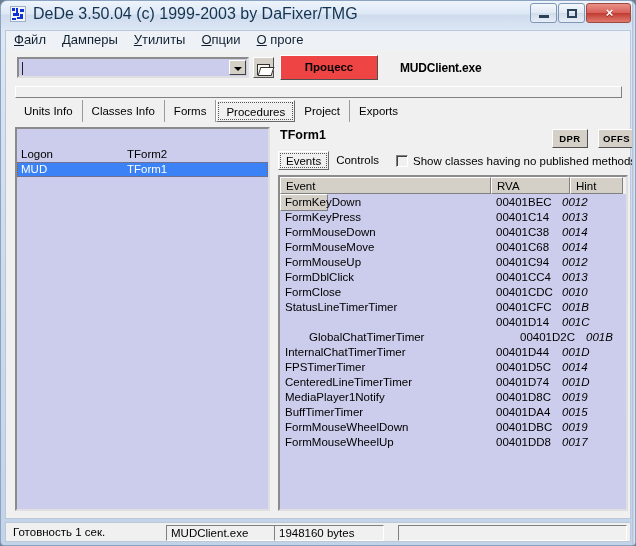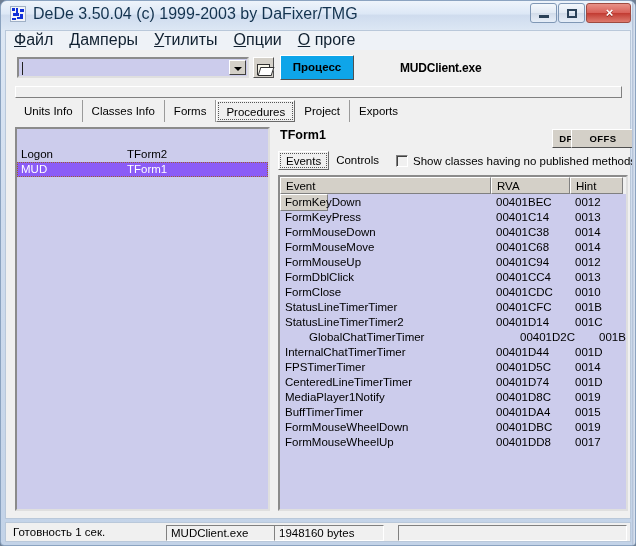--- a/index.html
+++ b/index.html
@@ -51,21 +51,21 @@
   .wbtn .max-sq{position:absolute;left:8px;top:5px;width:10px;height:9px;border:2px solid #2a4158;box-sizing:border-box;}
   .wbtn .xg{position:absolute;left:0;top:0;width:45px;height:18px;line-height:18px;text-align:center;
     color:#fff;font-size:13px;font-weight:bold;text-shadow:0 1px 0 #8e2a22;}
   
   .menubar{
     position:absolute;left:4px;top:29px;right:4px;height:20px;
     background:#eef2f7;border:1px solid #b9c8da;border-bottom:none;
     box-sizing:border-box;
   }
   .menuitem{
-    float:left;height:18px;line-height:18px;padding:0 8px;font-size:16px;color:#102030;
+    float:left;height:18px;line-height:18px;padding:0 8px;font-size:13px;color:#102030;
     cursor:default;white-space:nowrap;
   }
   .menuitem u{text-decoration:underline;}
   
   .client{
     position:absolute;left:4px;top:49px;right:4px;bottom:26px;
     background:#f0f0f0;border:1px solid #b9c8da;border-top:none;
     box-sizing:border-box;
   }
   
@@ -90,22 +90,22 @@
     background:#d4d0c8;border:1px solid #fff;border-right-color:#505050;border-bottom-color:#505050;
     box-sizing:border-box;
   }
   .folder{
     position:absolute;left:3px;top:5px;width:14px;height:11px;
   }
   .folder .bk{position:absolute;left:0;top:1px;width:11px;height:9px;border:1px solid #303030;background:#f6f4e8;}
   .folder .fr{position:absolute;left:2px;top:4px;width:12px;height:7px;border:1px solid #303030;background:#fff;
     transform:skewX(-18deg);}
   .procbtn{
-    position:absolute;left:274px;top:5px;width:74px;height:25px;
-    background:#0ea5e9;border:1px solid #fff;border-right-color:#505050;border-bottom-color:#505050;
+    position:absolute;left:274px;top:5px;width:98px;height:25px;
+    background:#ef4444;border:1px solid #fff;border-right-color:#505050;border-bottom-color:#505050;
     box-sizing:border-box;text-align:center;line-height:23px;font-size:11.5px;font-weight:bold;color:#000;
     cursor:default;
   }
   .exename{
     position:absolute;left:394px;top:11px;font-size:12px;font-weight:bold;
     color:#000;letter-spacing:-0.2px;white-space:nowrap;
   }
   
   .tabpanel{
     position:absolute;left:9px;top:36px;right:8px;height:12px;
@@ -134,36 +134,36 @@
   .lhdr{position:absolute;left:0;top:0;right:0;height:17px;background:#f0f0f0;}
   .lhcell{
     float:left;height:17px;line-height:16px;box-sizing:border-box;
     background:#d4d0c8;border:1px solid #fff;border-right-color:#808080;border-bottom-color:#808080;
     padding-left:5px;font-size:11.5px;color:#000;overflow:hidden;white-space:nowrap;
   }
   .lrow{
     position:absolute;left:0;right:0;height:15px;line-height:15px;
     font-size:11.5px;white-space:nowrap;cursor:default;
   }
-  .lrow.sel{background:#8b5cf6;color:#fff;outline:1px dotted #a06030;outline-offset:-1px;}
+  .lrow.sel{background:#3b82f6;color:#fff;outline:1px dotted #a06030;outline-offset:-1px;}
   .lrow .c1{position:absolute;left:4px;}
   .lrow .c2{position:absolute;left:110px;}
   
   .rightpane{position:absolute;left:268px;top:77px;right:-2px;bottom:7px;}
   .formtitle{
     position:absolute;left:6px;top:1px;font-size:12.5px;font-weight:bold;color:#000;
   }
   .dprbtn{
     position:absolute;top:2px;height:19px;width:36px;
     background:#d4d0c8;border:1px solid #fff;border-right-color:#505050;border-bottom-color:#505050;
     box-sizing:border-box;text-align:center;line-height:17px;font-size:9.5px;font-weight:bold;
     letter-spacing:0.4px;cursor:default;
   }
   #dpr{right:44px;}
-  #offs{right:-3px;width:64px;}
+  #offs{right:-3px;width:37px;}
   .subtabs{position:absolute;left:4px;top:24px;right:16px;height:21px;}
   .stab{
     float:left;height:19px;line-height:19px;padding:0 7px;font-size:11.5px;color:#000;
     box-sizing:border-box;cursor:default;border-right:1px solid #9a9a9a;white-space:nowrap;
   }
   .stab.active{
     border:1px solid #fff;border-right-color:#6a6a6a;border-bottom-color:#6a6a6a;
     outline:1px dotted #555;outline-offset:-3px;background:#f0f0f0;
   }
   .stab.nodiv{border-right:none;}
@@ -185,21 +185,21 @@
     float:left;height:17px;line-height:16px;box-sizing:border-box;
     background:#d4d0c8;border:1px solid #fff;border-right-color:#808080;border-bottom-color:#808080;
     padding-left:5px;font-size:11.5px;color:#000;overflow:hidden;white-space:nowrap;
   }
   .erow{
     position:absolute;left:0;right:0;height:15px;line-height:15px;font-size:11.5px;
     white-space:nowrap;cursor:default;color:#000;padding-left:12px;
   }
   .erow .e1{position:absolute;left:5px;}
   .erow .e2{position:absolute;left:216px;}
-  .erow .e3{position:absolute;left:295px;}
+  .erow .e3{position:absolute;left:282px;font-style:italic;}
   
   .statusbar{
     position:absolute;left:4px;right:4px;bottom:3px;height:20px;
     background:#f0f0f0;border:1px solid #b9c8da;box-sizing:border-box;
   }
   .scell{
     position:absolute;top:2px;height:16px;line-height:15px;font-size:11.5px;color:#000;
     box-sizing:border-box;padding-left:4px;white-space:nowrap;overflow:hidden;
   }
   .scell.sunken{border:1px solid #808080;border-right-color:#fff;border-bottom-color:#fff;}
@@ -342,21 +342,20 @@
               <span class="e1">FormClose</span>
               <span class="e2">00401CDC</span>
               <span class="e3">0010</span>
             </div>
             <div class="erow" style="top: 123px;">
               <span class="e1">StatusLineTimerTimer</span>
               <span class="e2">00401CFC</span>
               <span class="e3">001B</span>
             </div>
             <div class="erow" style="top: 138px;">
-              <span class="e1">StatusLineTimerTimer2</span>
               <span class="e2">00401D14</span>
               <span class="e3">001C</span>
             </div>
             <div class="erow" style="top: 153px; margin-left: 24px;">
               <span class="e1">GlobalChatTimerTimer</span>
               <span class="e2">00401D2C</span>
               <span class="e3">001B</span>
             </div>
             <div class="erow" style="top: 168px;">
               <span class="e1">InternalChatTimerTimer</span>

